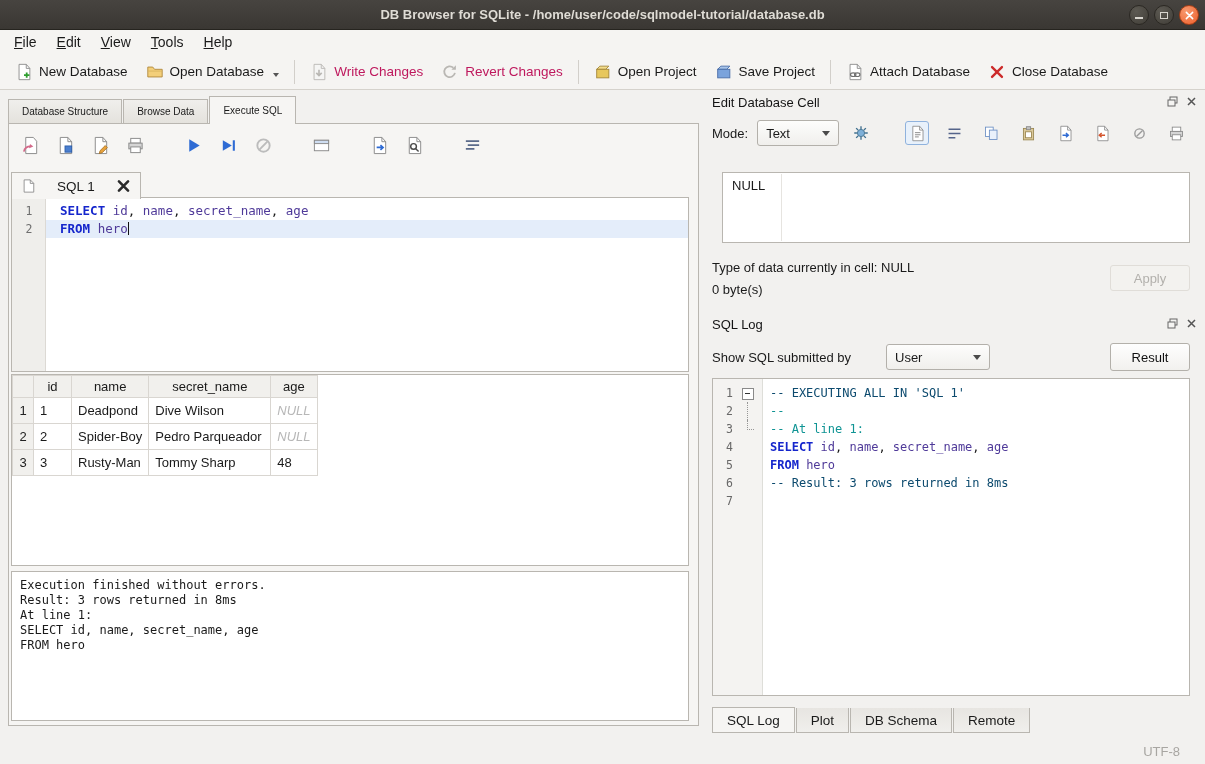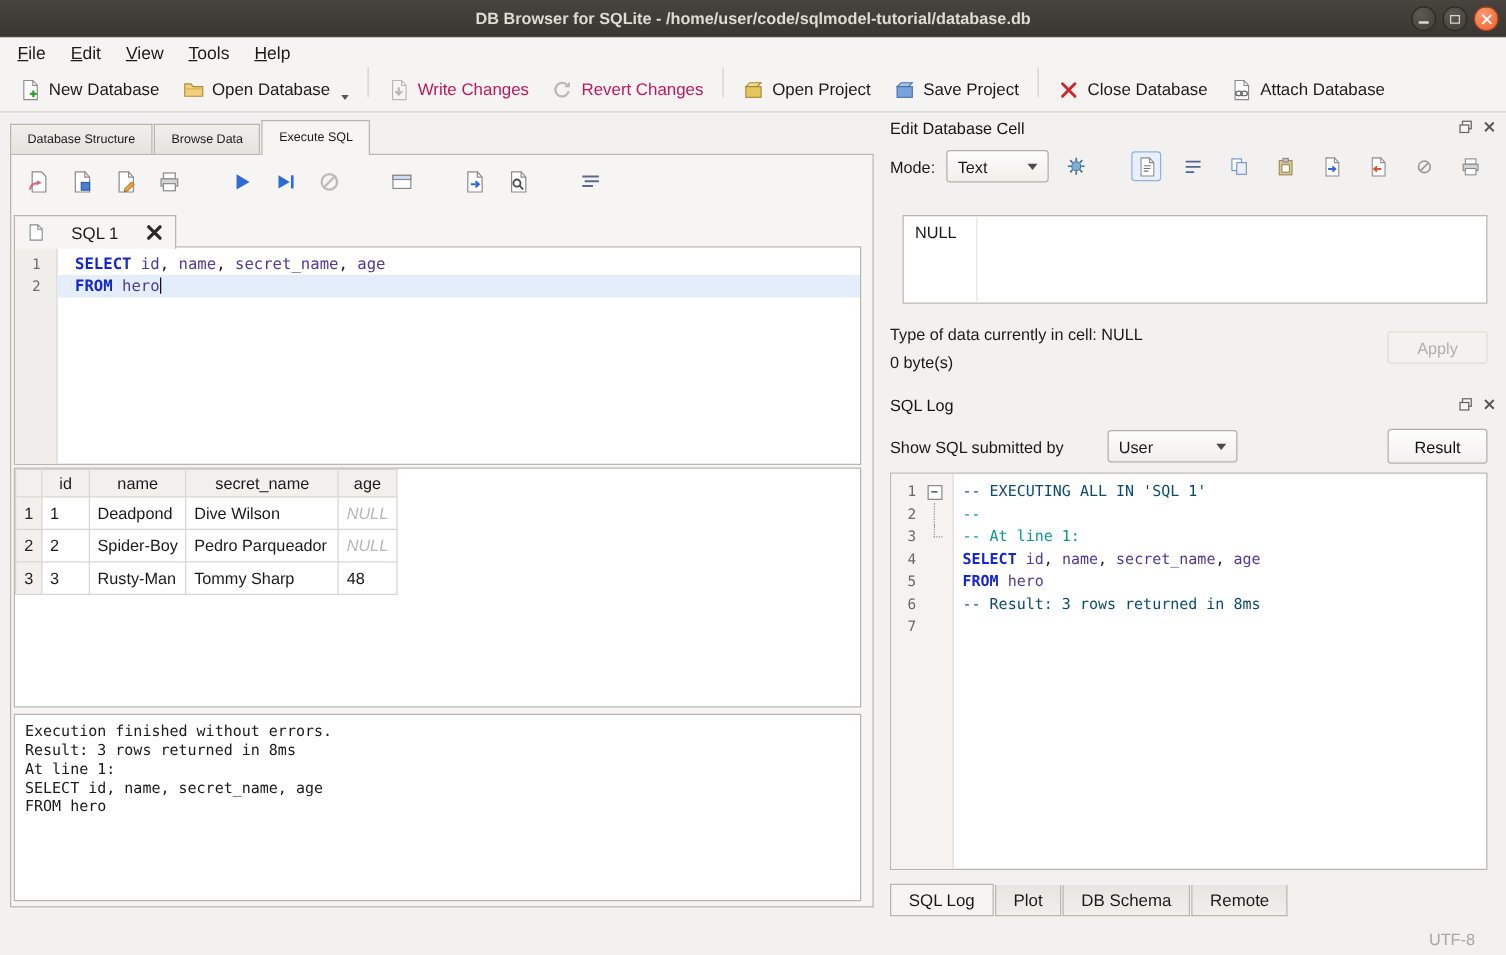--- a/index.html
+++ b/index.html
@@ -11,21 +11,21 @@
   .titlebar .title{color:#dfdcd5;font-weight:bold;font-size:13px;}
   .win-controls{position:absolute;right:6px;top:5px;display:flex;gap:5px;}
   .winbtn{width:20px;height:20px;border-radius:50%;background:radial-gradient(circle at 35% 30%,#5d5a53,#403d37);border:1px solid #2b2823;display:flex;align-items:center;justify-content:center;}
   .winbtn.close{background:radial-gradient(circle at 35% 30%,#f89a70,#ee5f2a);border-color:#a83e16;}
   .glyph-min{width:8px;height:2px;background:#d9d6cf;display:block;margin-top:6px;}
   .glyph-max{width:8px;height:7px;border:1.5px solid #d9d6cf;display:block;}
 
   
   .menubar{position:absolute;top:30px;left:0;right:0;height:24px;background:#f5f4f2;display:flex;align-items:center;padding-left:4px;}
   .menu-item{padding:3px 10px;font-size:14px;}
-  .toolbar{position:absolute;top:54px;left:0;right:0;height:36px;background:#f5f4f2;border-bottom:1px solid #d5d2cc;display:flex;padding-left:6px;}
+  .toolbar{position:absolute;top:54px;left:0;right:0;height:36px;background:#f5f4f2;border-bottom:1px solid #d5d2cc;display:flex;align-items:center;padding-left:6px;}
   .tbtn{display:flex;align-items:center;gap:6px;padding:5px 9px;border-radius:3px;font-size:13.5px;white-space:nowrap;}
   .tbtn svg{width:18px;height:18px;flex:0 0 18px;}
   .tbtn.disabled{color:#be185d;}
   .tcaret{width:0;height:0;border-left:3.5px solid transparent;border-right:3.5px solid transparent;border-top:4px solid #555;margin-left:3px;align-self:flex-end;margin-bottom:4px;}
   .tsep{width:1px;height:24px;background:#d2cfca;margin:0 6px;flex:0 0 1px;}
 
   
   .main{position:absolute;top:90px;left:0;right:0;bottom:26px;}
   .left-panel{position:absolute;left:0;top:0;width:702px;bottom:0;}
   .tabbar{position:absolute;left:8px;top:6px;height:27px;display:flex;align-items:flex-end;z-index:2;}
@@ -190,32 +190,32 @@
     <div class="tbtn">
       <svg viewBox="0 0 20 20">
           <path d="M3 7l3.5-3.5h10L13 7z" fill="#a7c4ea" stroke="#4a6ea8"></path>
           <rect x="3" y="7" width="13.5" height="9.5" fill="#7aa3dc" stroke="#4a6ea8"></rect>
         </svg>
       <span>Save Project</span>
     </div>
     <div class="tsep"></div>
     <div class="tbtn">
       <svg viewBox="0 0 20 20">
-          <path d="M4.5 4.5l11 11M15.5 4.5l-11 11" stroke="#cc2a2a" stroke-width="2.6" stroke-linecap="round"></path>
-        </svg>
-      <span>Close Database</span>
-    </div>
-    <div class="tbtn">
-      <svg viewBox="0 0 20 20">
           <path d="M4.5 1.5h8l4 4.5v12.5h-12z" fill="#fff" stroke="#8a8a8a"></path>
           <path d="M12.5 1.5v4.5h4" fill="none" stroke="#8a8a8a"></path>
           <ellipse cx="8" cy="13" rx="3" ry="2" fill="none" stroke="#6f6f6f" stroke-width="1.3"></ellipse>
           <ellipse cx="12.5" cy="13" rx="3" ry="2" fill="none" stroke="#6f6f6f" stroke-width="1.3"></ellipse>
         </svg>
       <span>Attach Database</span>
+    </div>
+    <div class="tbtn">
+      <svg viewBox="0 0 20 20">
+          <path d="M4.5 4.5l11 11M15.5 4.5l-11 11" stroke="#cc2a2a" stroke-width="2.6" stroke-linecap="round"></path>
+        </svg>
+      <span>Close Database</span>
     </div>
   </div>
 
   <div class="main">
 
     <div class="left-panel">
       <div class="tabbar">
           <div class="tab">Database Structure</div>
           <div class="tab">Browse Data</div>
           <div class="tab active">Execute SQL</div>

